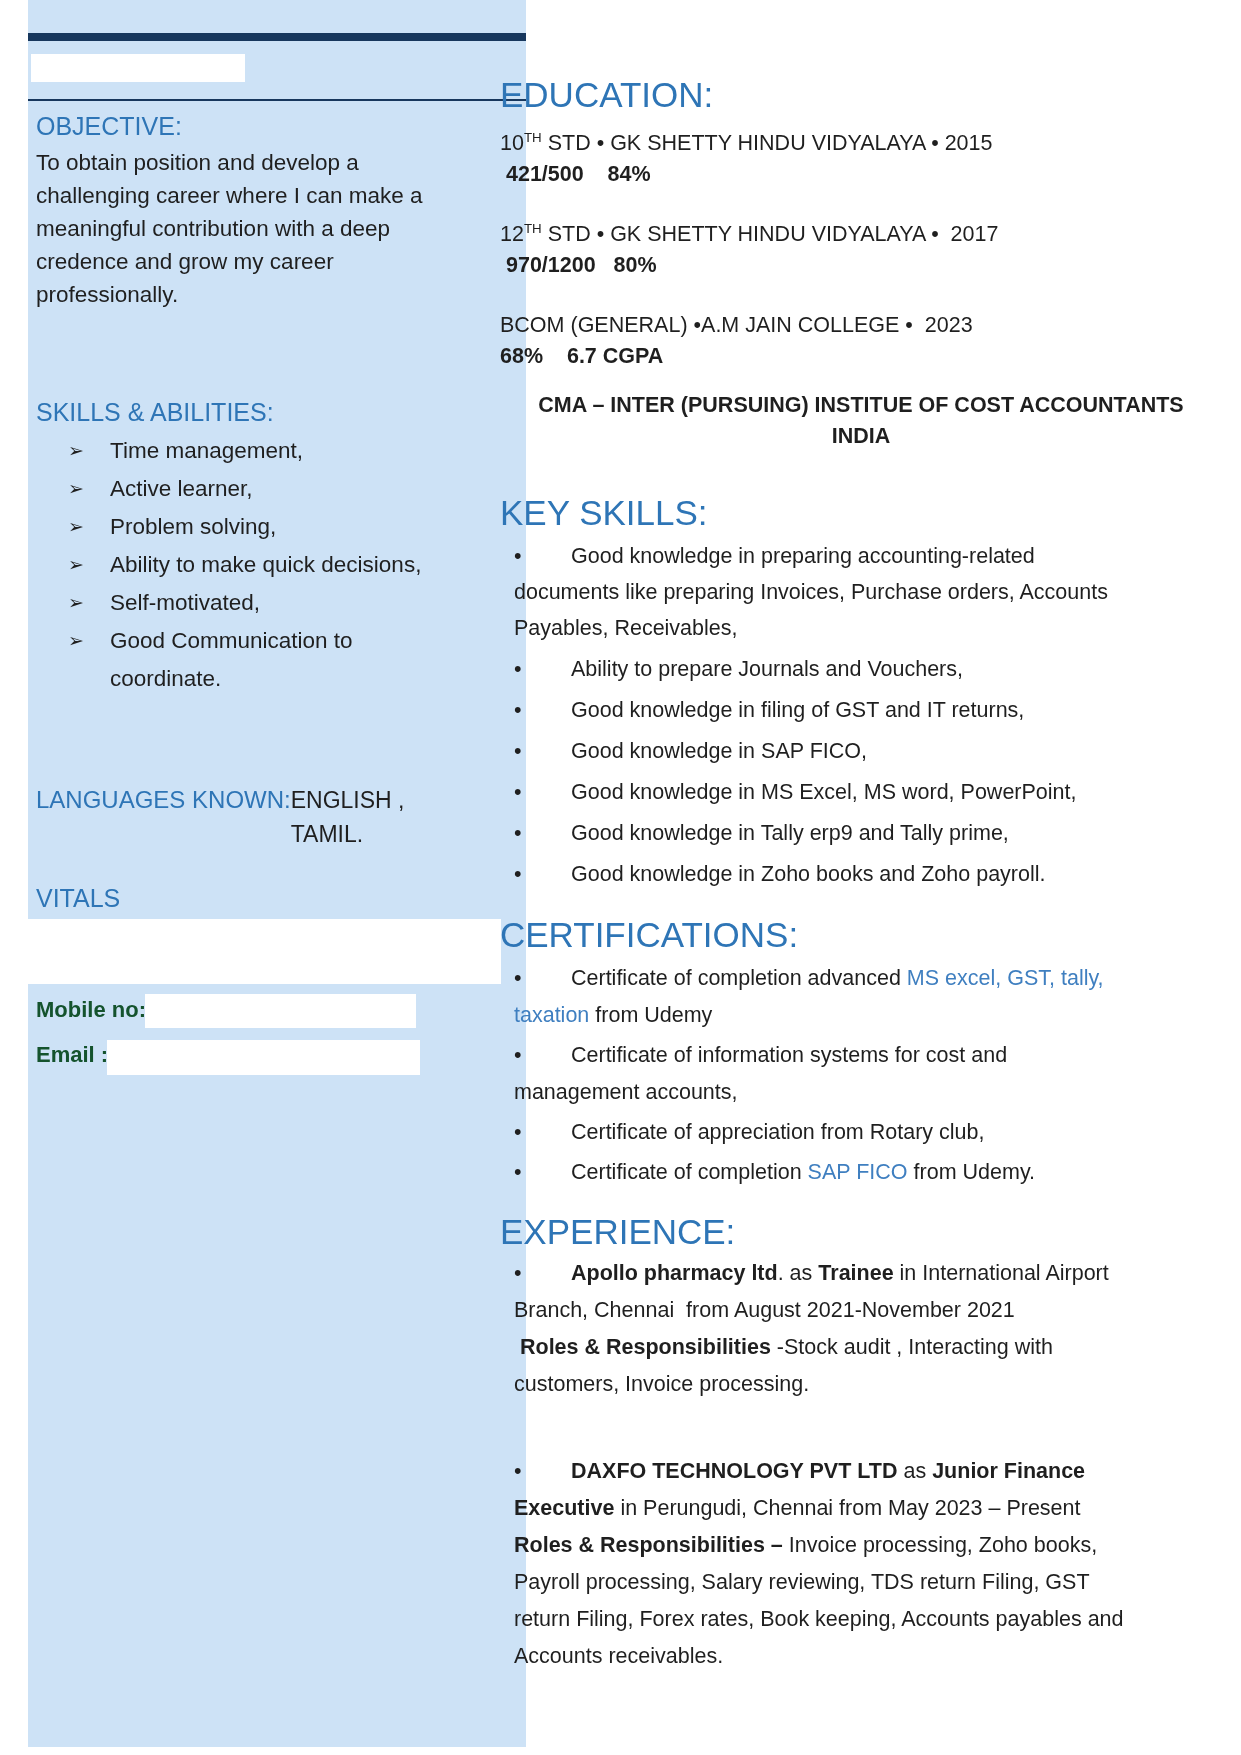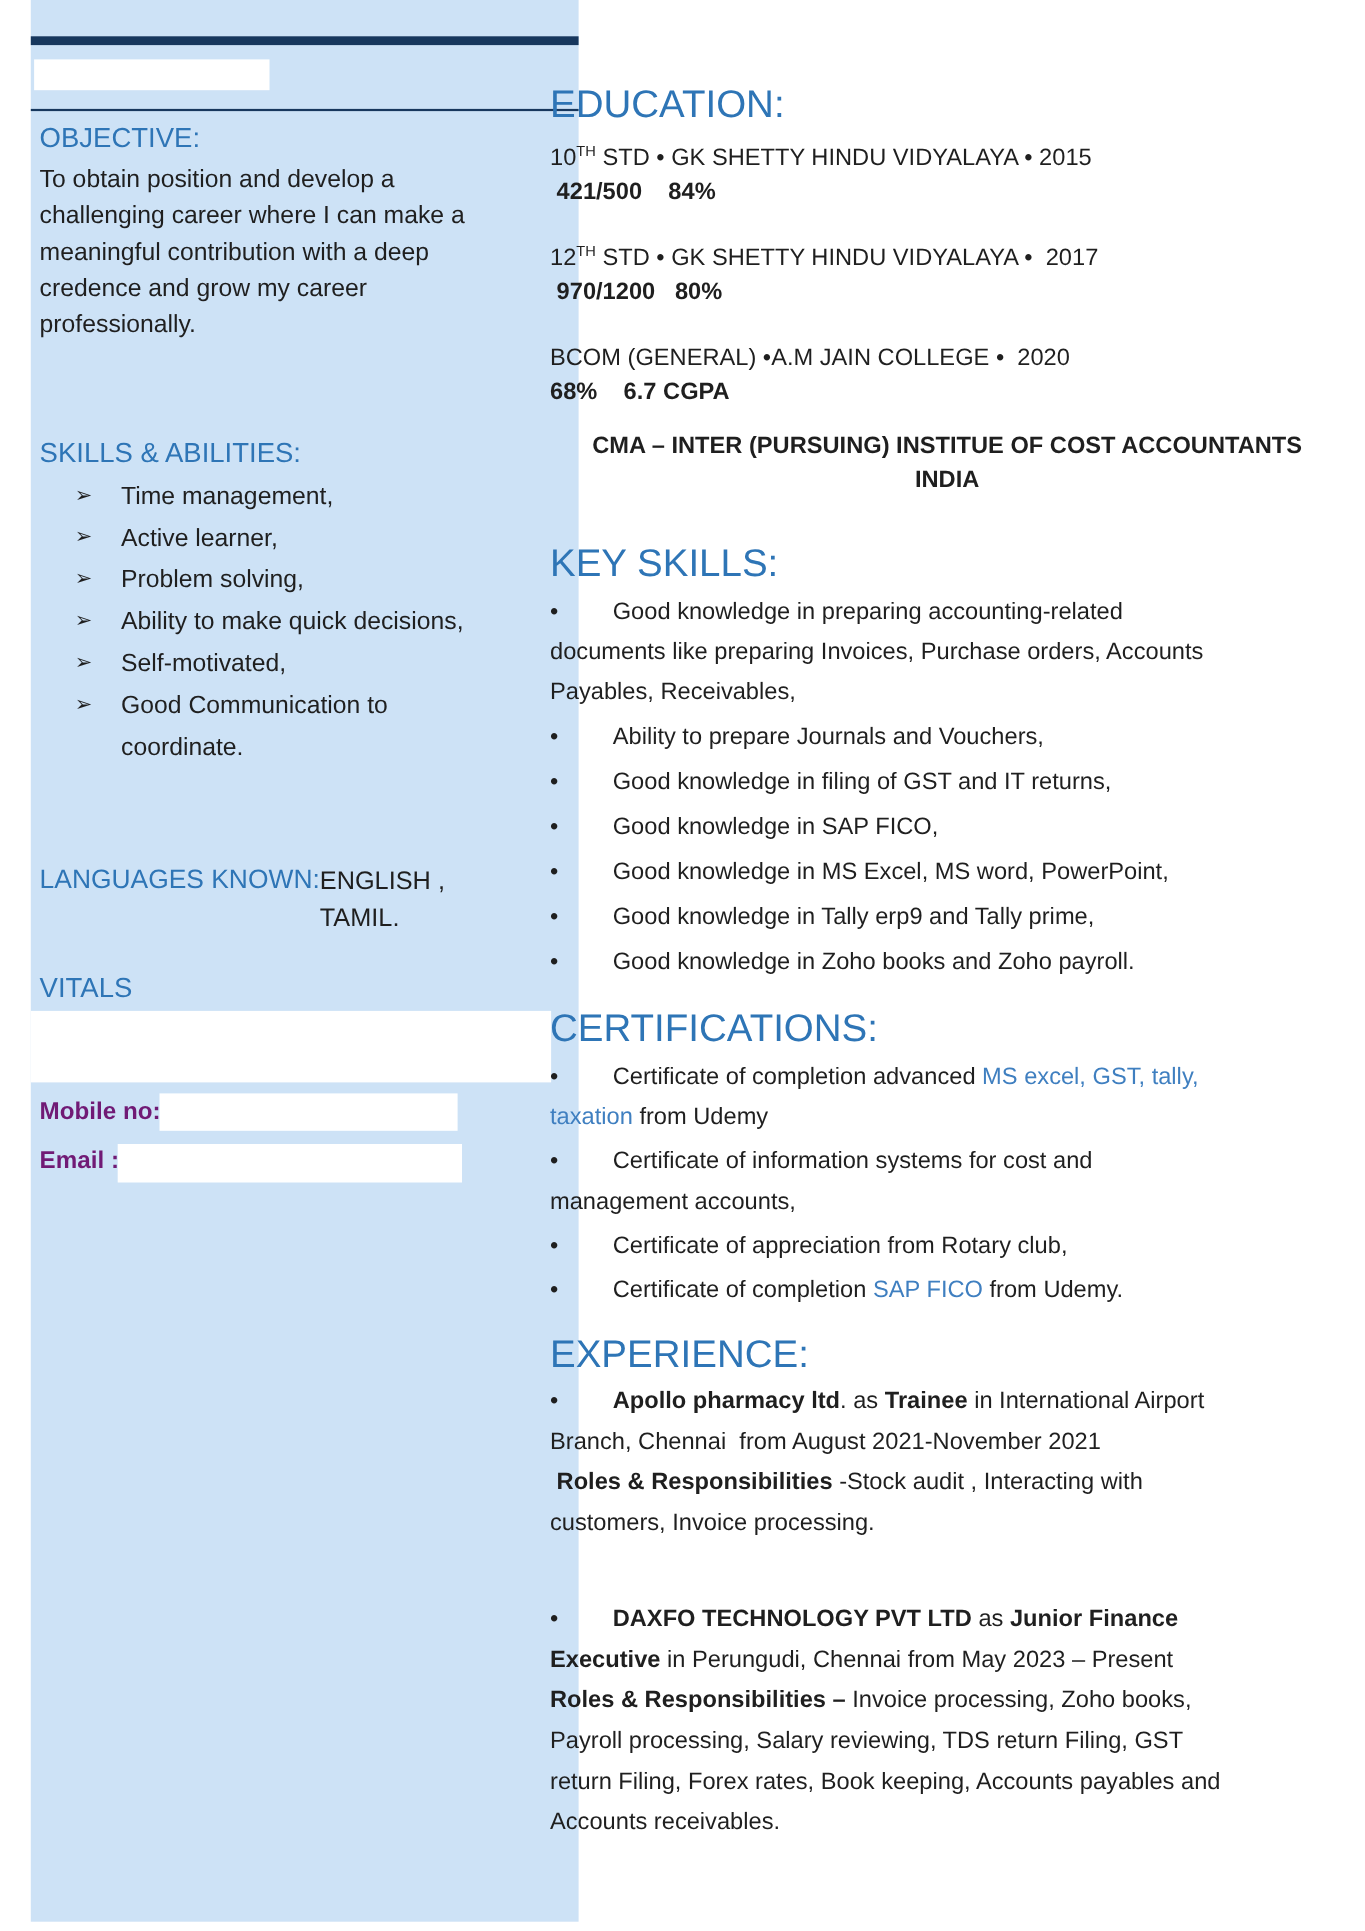--- a/index.html
+++ b/index.html
@@ -59,21 +59,21 @@
   .languages{top:783px;display:flex;}
   .lang-h{flex:0 0 auto;font-size:24px;line-height:34px;font-weight:400;color:#2e75b6;}
   .lang-vals{font-size:23px;line-height:34px;white-space:pre-wrap;}
   .vitals{top:882px;}
   .vitals-redaction{
     position:absolute;left:0;top:919px;
     width:473px;height:65px;background:#ffffff;
   }
   .contact-label{
     position:absolute;left:8px;
-    font-size:22px;font-weight:700;color:#701a75;
+    font-size:22px;font-weight:700;color:#14532d;
   }
   .mobile-label{top:997px;}
   .email-label{top:1042px;}
   .mobile-redaction{
     position:absolute;left:117px;top:994px;
     width:271px;height:34px;background:#ffffff;
   }
   .email-redaction{
     position:absolute;left:79px;top:1040px;
     width:313px;height:35px;background:#ffffff;
@@ -98,21 +98,21 @@
   .edu-line sup{font-size:0.62em;}
   .edu-marks{
     margin:0;font-size:21.5px;line-height:31px;
     font-weight:700;white-space:pre-wrap;
   }
   .cma{
     margin:0;font-size:21.5px;line-height:31px;
     font-weight:700;white-space:pre-wrap;text-align:center;
   }
   .bullet-para{
-    margin:0 0 5px 0;
+    margin:0 0 5px 14px;
     font-size:21.5px;line-height:36px;
     white-space:pre-wrap;
   }
   .cert-item{line-height:37px;margin-bottom:3px;}
   .job{line-height:37px;margin-bottom:0;}
   .job.first{margin-bottom:50px;}
   .blt{display:inline-block;width:57px;}
   .doc-link{color:#3f7fc0;}
 </style>
 </head>
@@ -190,21 +190,21 @@
       <p class="edu-line"><span>10</span><sup>TH</sup><span> STD • GK SHETTY HINDU VIDYALAYA • 2015</span></p>
       <p class="edu-marks"> 421/500    84%</p>
     </div>
 
     <div class="edu-entry">
       <p class="edu-line"><span>12</span><sup>TH</sup><span> STD • GK SHETTY HINDU VIDYALAYA •  2017</span></p>
       <p class="edu-marks"> 970/1200   80%</p>
     </div>
 
     <div class="edu-entry tight">
-      <p class="edu-line"><span>BCOM (GENERAL) •A.M JAIN COLLEGE •  2020</span><sup></sup><span></span></p>
+      <p class="edu-line"><span>BCOM (GENERAL) •A.M JAIN COLLEGE •  2023</span><sup></sup><span></span></p>
       <p class="edu-marks">68%    6.7 CGPA</p>
     </div>
 
     <p class="cma">CMA – INTER (PURSUING) INSTITUE OF COST ACCOUNTANTS
 INDIA</p>
 
     <h2 class="sec-h mt-ks">KEY SKILLS:</h2>
 
     <p class="bullet-para"><span class="blt">•</span><span>Good knowledge in preparing accounting-related
 documents like preparing Invoices, Purchase orders, Accounts

